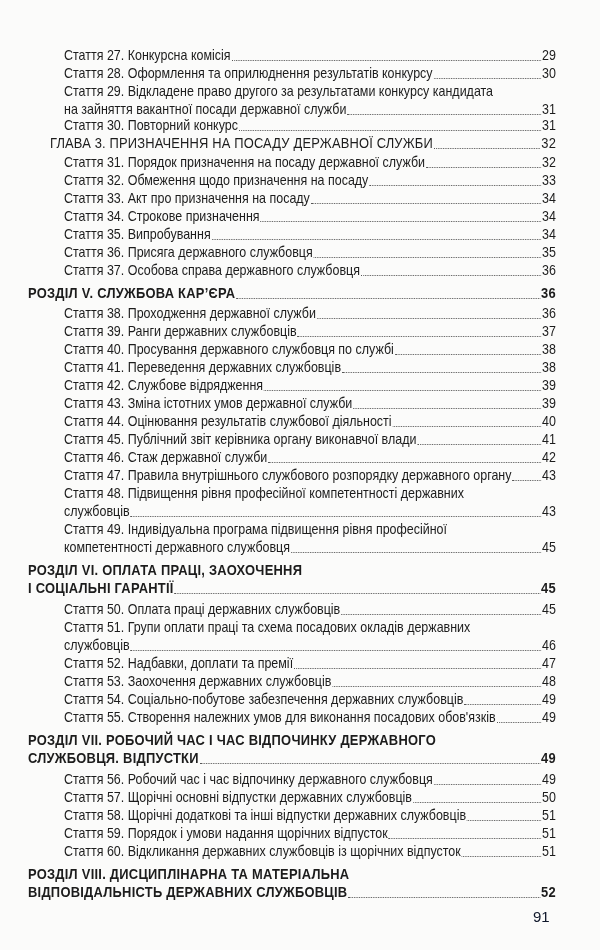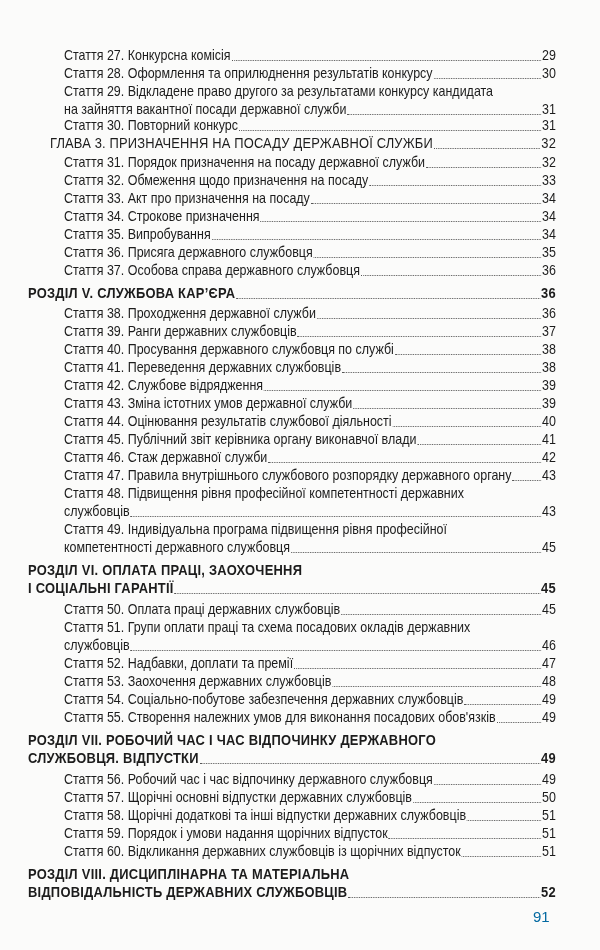--- a/index.html
+++ b/index.html
@@ -28,21 +28,21 @@
   .entry .dots::after {
     content:""; position:absolute; left:0; right:0; bottom:3px;
     border-bottom:1.3px dotted #555;
   }
   .entry .pg { flex:0 0 auto; text-align:right; }
   .art { font-size:14.5px; }
   .chapter { font-size:15px; letter-spacing:0.2px; }
   .section { font-weight:bold; font-size:15px; letter-spacing:0.3px; }
   .plain { position:absolute; white-space:nowrap; height:18px; line-height:18px; }
   .page-number {
-    position:absolute; left:533px; top:908px; font-size:15px; color:#0369a1;
+    position:absolute; left:533px; top:908px; font-size:15px; color:#0f172a;
   }
 </style>
 </head>
 <body>
 
 <div class="page" id="page">
   <div class="page-number">91</div>
 <div class="toc-line art" style="top: 46px; left: 64px; width: 572.093px;">
       <div class="entry" style="left: 0px; right: 0px;">
         <span class="label">Стаття 27. Конкурсна комісія</span>

